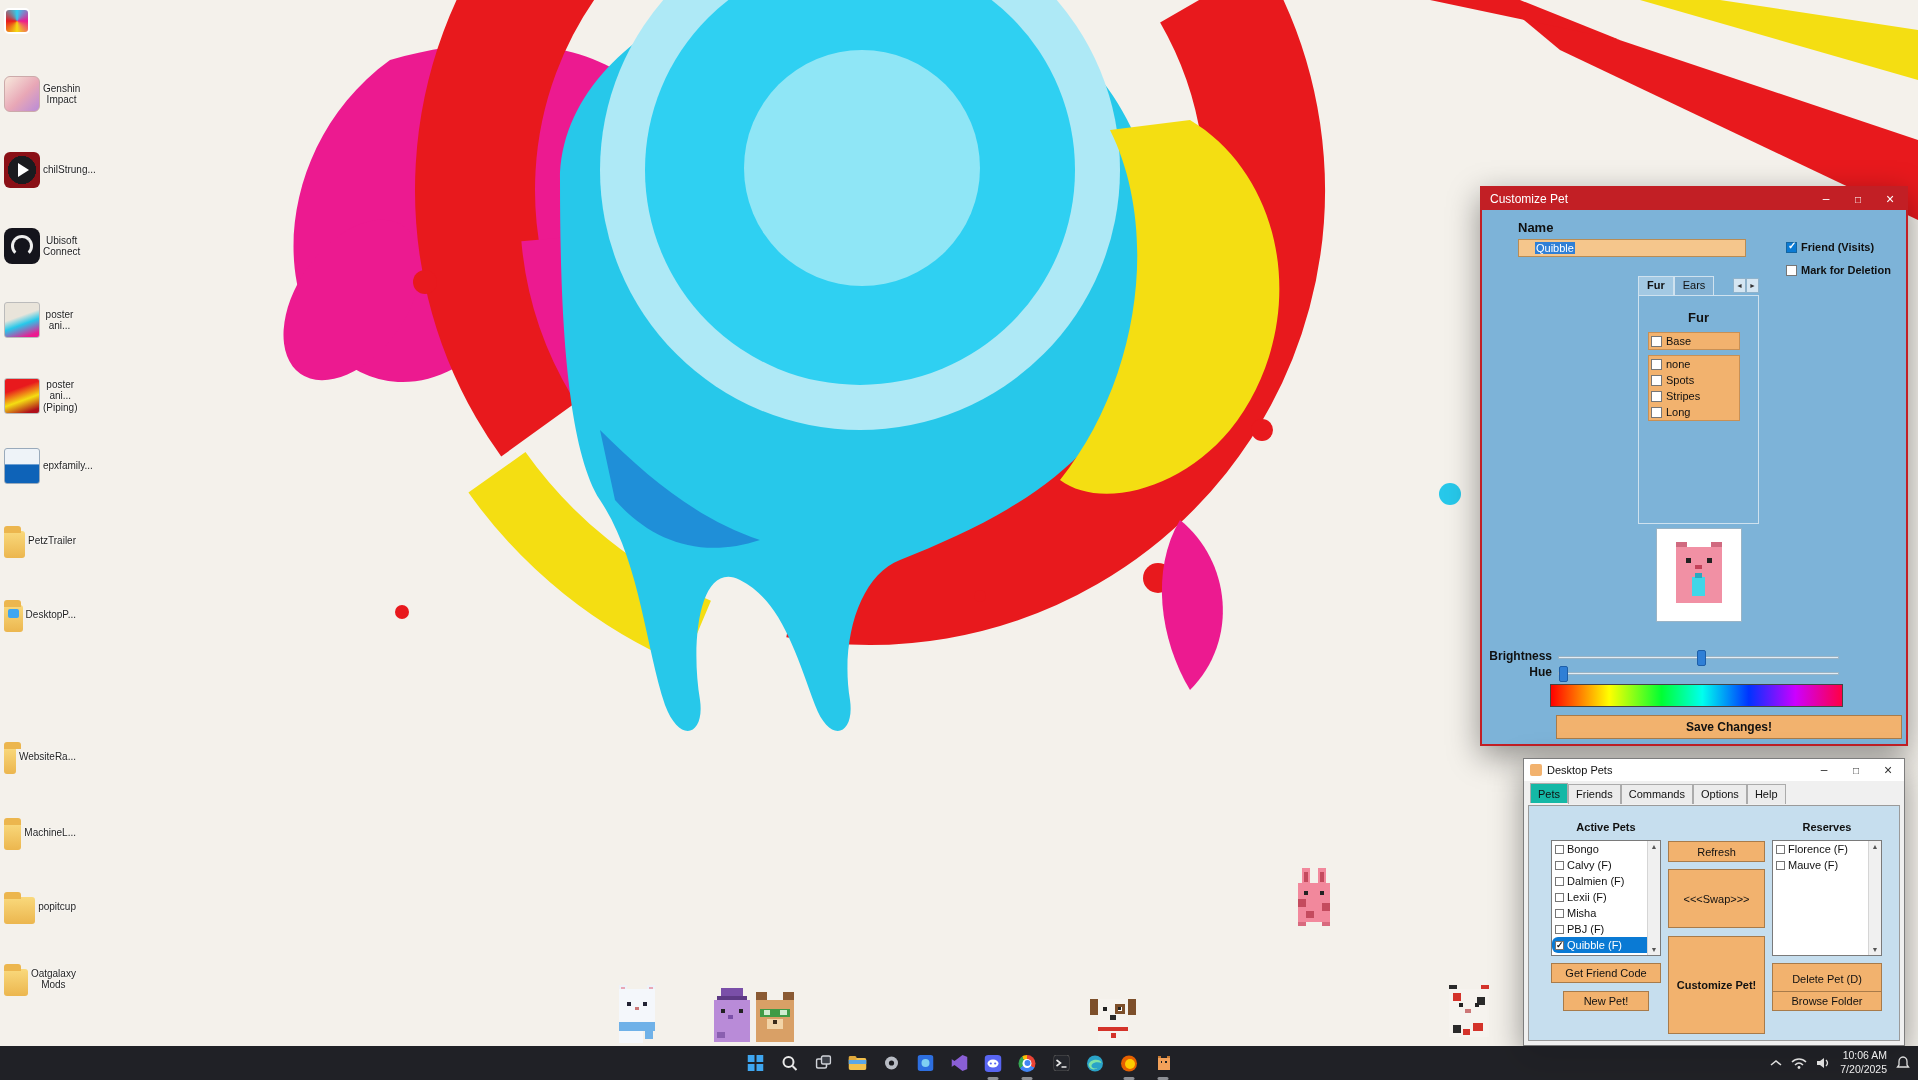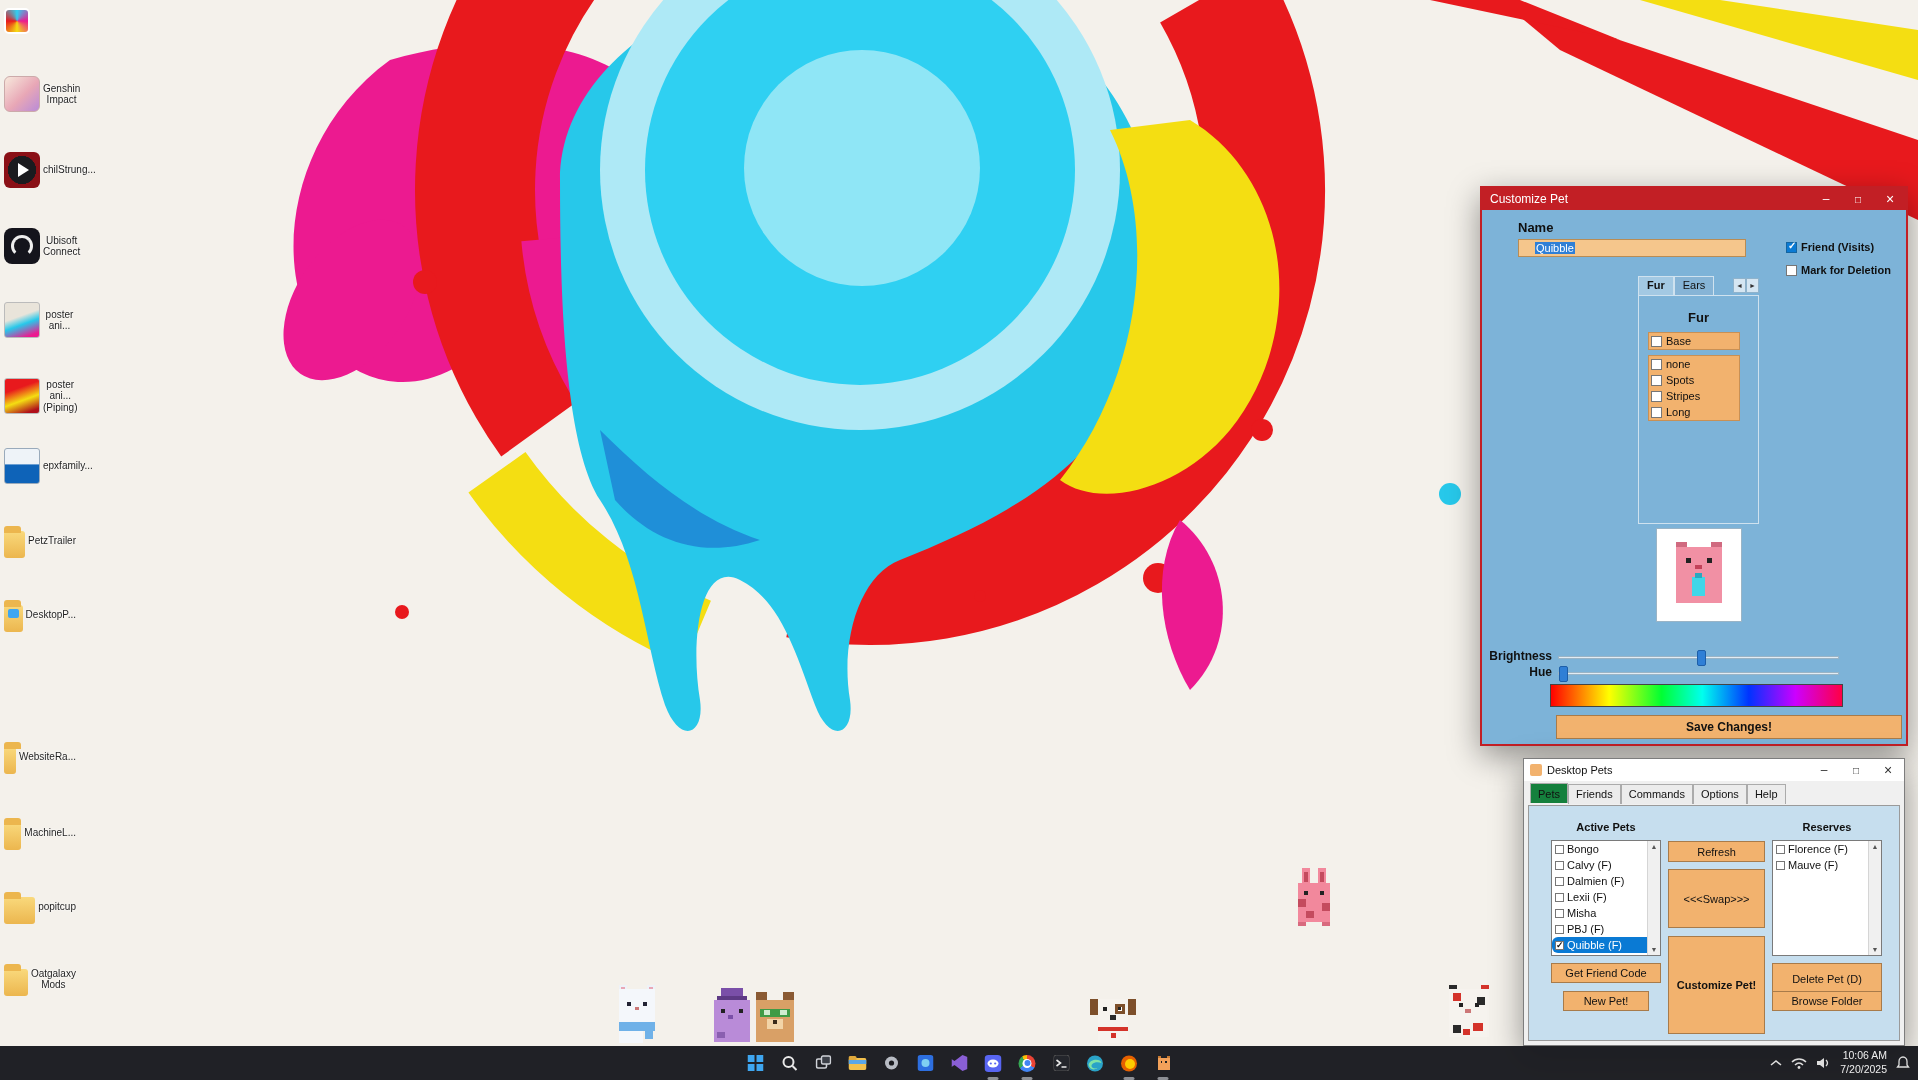--- a/index.html
+++ b/index.html
@@ -66,21 +66,21 @@
   .rainbow{position:absolute;left:68px;top:496px;width:293px;height:23px;border:1px solid #444;background:linear-gradient(90deg,#ff0000,#ffff00 20%,#00ff33 38%,#00ffee 52%,#0033ff 68%,#cc00ff 84%,#ff0044 100%);cursor:pointer;}
   .save-btn{left:42px;top:527px;width:346px;height:24px;font-size:12px;font-weight:bold;margin-left:32px;}
 
   
   #pets-win{left:1523px;top:758px;width:382px;height:288px;background:#f0f0f0;border:1px solid #7d7d7d;}
   #pets-win .titlebar{height:22px;background:#fff;color:#111;display:flex;align-items:center;font-size:11px;padding-left:6px;gap:5px;}
   #pets-win .tb-btn{color:#333;}
   .app-ico{width:12px;height:12px;background:var(--accent-orange,#f2b26e);border-radius:2px;flex:none;}
   .ptabs{position:absolute;left:6px;top:25px;display:flex;}
   .ptab{font-size:11px;padding:3px 7px;border:1px solid #ababab;border-bottom:none;background:#ececec;color:#111;cursor:pointer;}
-  .ptab.active{background:#15803d;position:relative;top:-1px;padding-top:4px;}
+  .ptab.active{background:#14b8a6;position:relative;top:-1px;padding-top:4px;}
   .ppage{position:absolute;left:4px;right:4px;top:46px;bottom:4px;background:#c6deee;border:1px solid #9a9a9a;}
   .sec-label{position:absolute;top:62px;width:110px;text-align:center;font-size:11px;font-weight:bold;color:#101010;}
   .plist{position:absolute;top:81px;width:110px;height:116px;background:#fff;border:1px solid #7a7a7a;overflow:hidden;}
   .lrow{display:flex;align-items:center;gap:3px;height:16px;padding:0 3px;font-size:11px;color:#111;cursor:pointer;}
   .lrow.sel{background:var(--selection-blue,#0a7ad4);color:#fff;border-radius:6px;}
   .lrow .cb{width:9px;height:9px;}
   .lrow .cb.checked::after{font-size:9px;top:-2px;}
   .scroll{position:absolute;right:0;top:0;bottom:0;width:13px;background:#f0f0f0;border-left:1px solid #d5d5d5;display:flex;flex-direction:column;justify-content:space-between;align-items:center;cursor:pointer;}
   .arr{font-size:7px;color:#555;line-height:11px;}
   .arr-up::before{content:"▲";}

